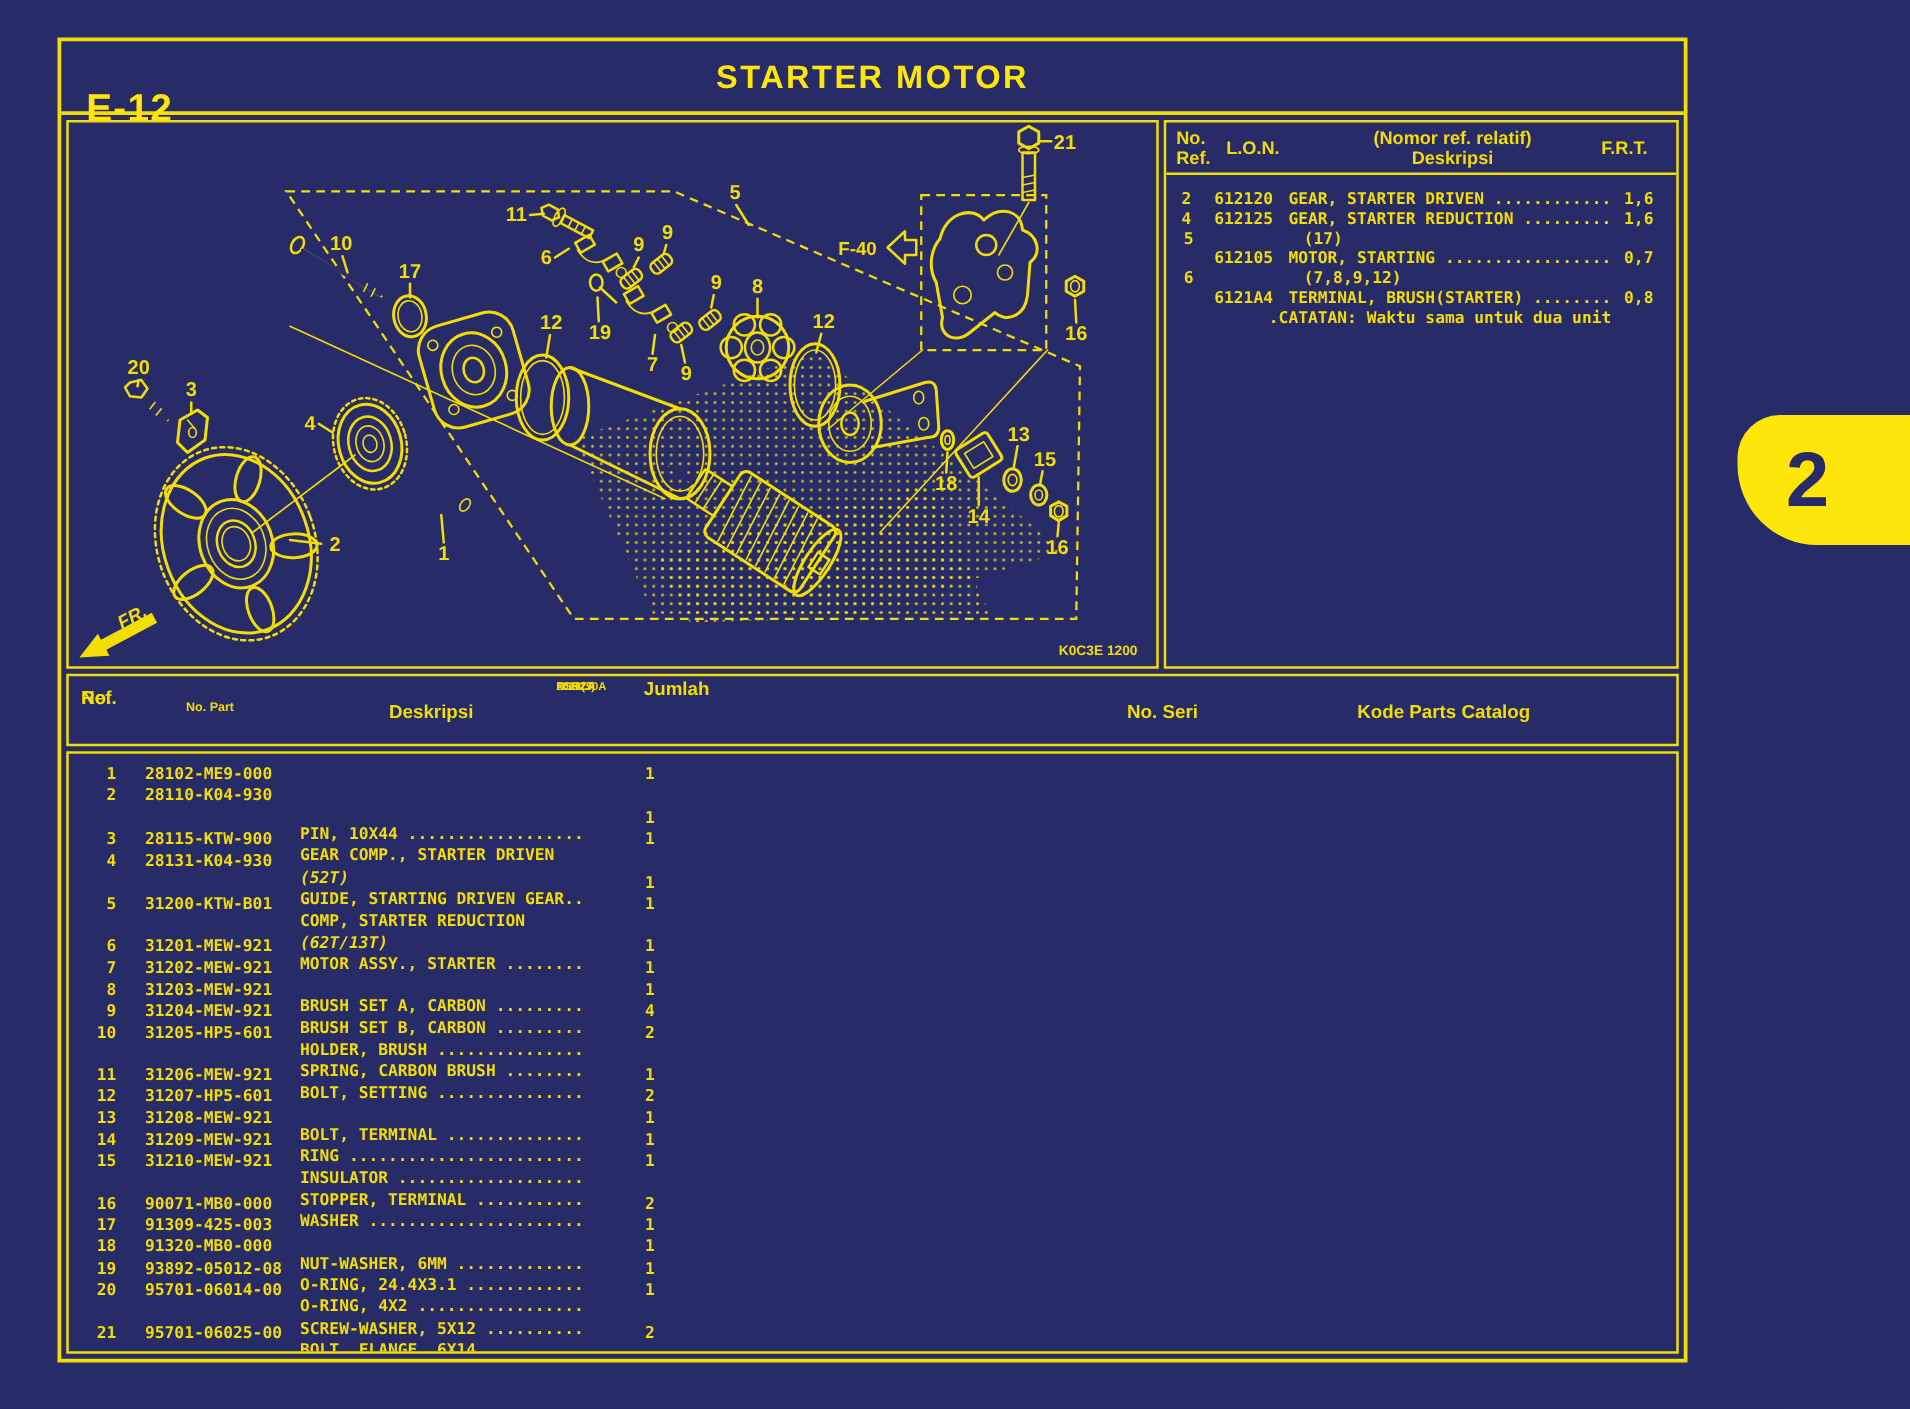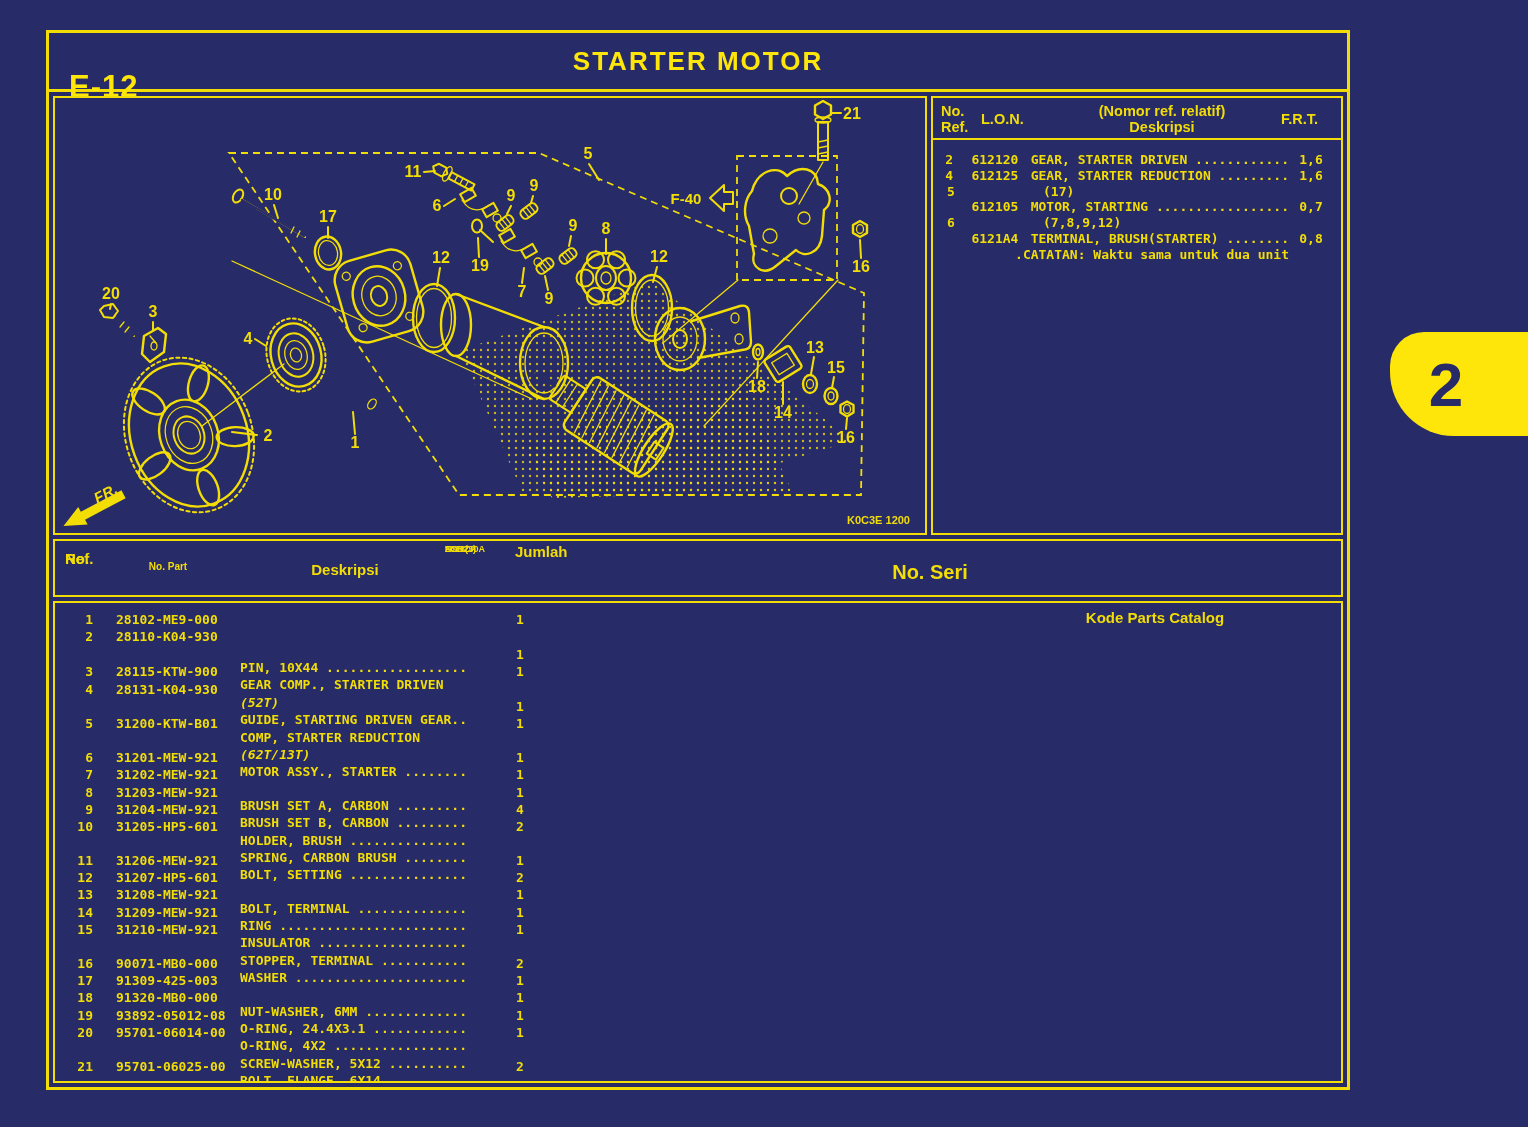--- a/index.html
+++ b/index.html
@@ -35,22 +35,22 @@
   .rr-frt{width:44px;min-width:44px;text-align:center;}
   
   .ptable-head{height:58px;min-height:58px;margin:0 4px;border:2px solid var(--y);
                box-sizing:border-box;position:relative;color:var(--y);font-weight:bold;}
   .ptable-head span{position:absolute;}
   .ph-ref{left:10px;top:9px;font-size:15px;line-height:17px;}
   .ph-part{left:38px;width:150px;top:20px;text-align:center;font-size:10px;}
   .ph-desc{left:200px;width:180px;top:20px;text-align:center;font-size:15px;}
   .ph-qty{left:390px;width:140px;top:3px;text-align:center;font-size:15px;line-height:16px;}
   .ph-qty .sub{display:block;font-size:9px;line-height:10px;font-weight:bold;}
-  .ph-seri{left:760px;width:230px;top:20px;text-align:center;font-size:20px;}
-  .ph-kode{left:950px;width:300px;top:20px;text-align:center;font-size:15px;margin-top:48px;}
+  .ph-seri{left:760px;width:230px;top:20px;text-align:center;font-size:15px;}
+  .ph-kode{left:950px;width:300px;top:20px;text-align:center;font-size:15px;}
   
   .ptable-body{flex:1;margin:4px;border:2px solid var(--y);box-sizing:border-box;
                padding:8px 0 0 10px;color:var(--y);
                font-family:"DejaVu Sans Mono",monospace;font-size:13px;font-weight:bold;
                overflow:hidden;}
   .prow{display:flex;height:17.4px;line-height:17.4px;white-space:pre;}
   .prow.gap{margin-top:16px;}
   .c-ref{width:28px;min-width:28px;text-align:right;}
   .c-part{margin-left:23px;width:124px;min-width:124px;}
   .c-desc{width:232px;min-width:232px;margin-top:48px;}

